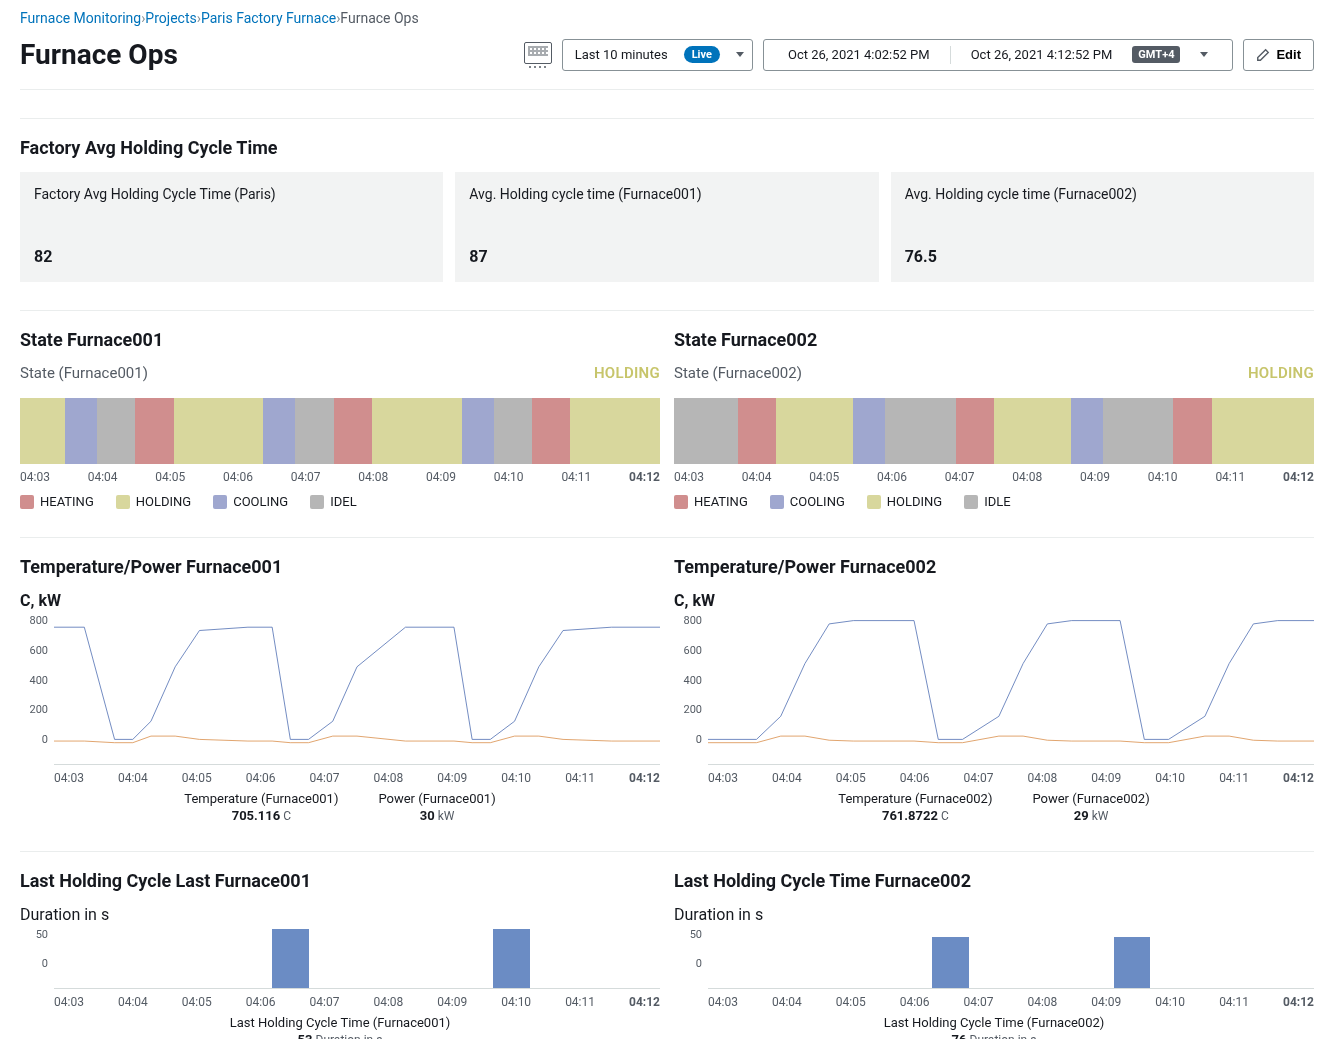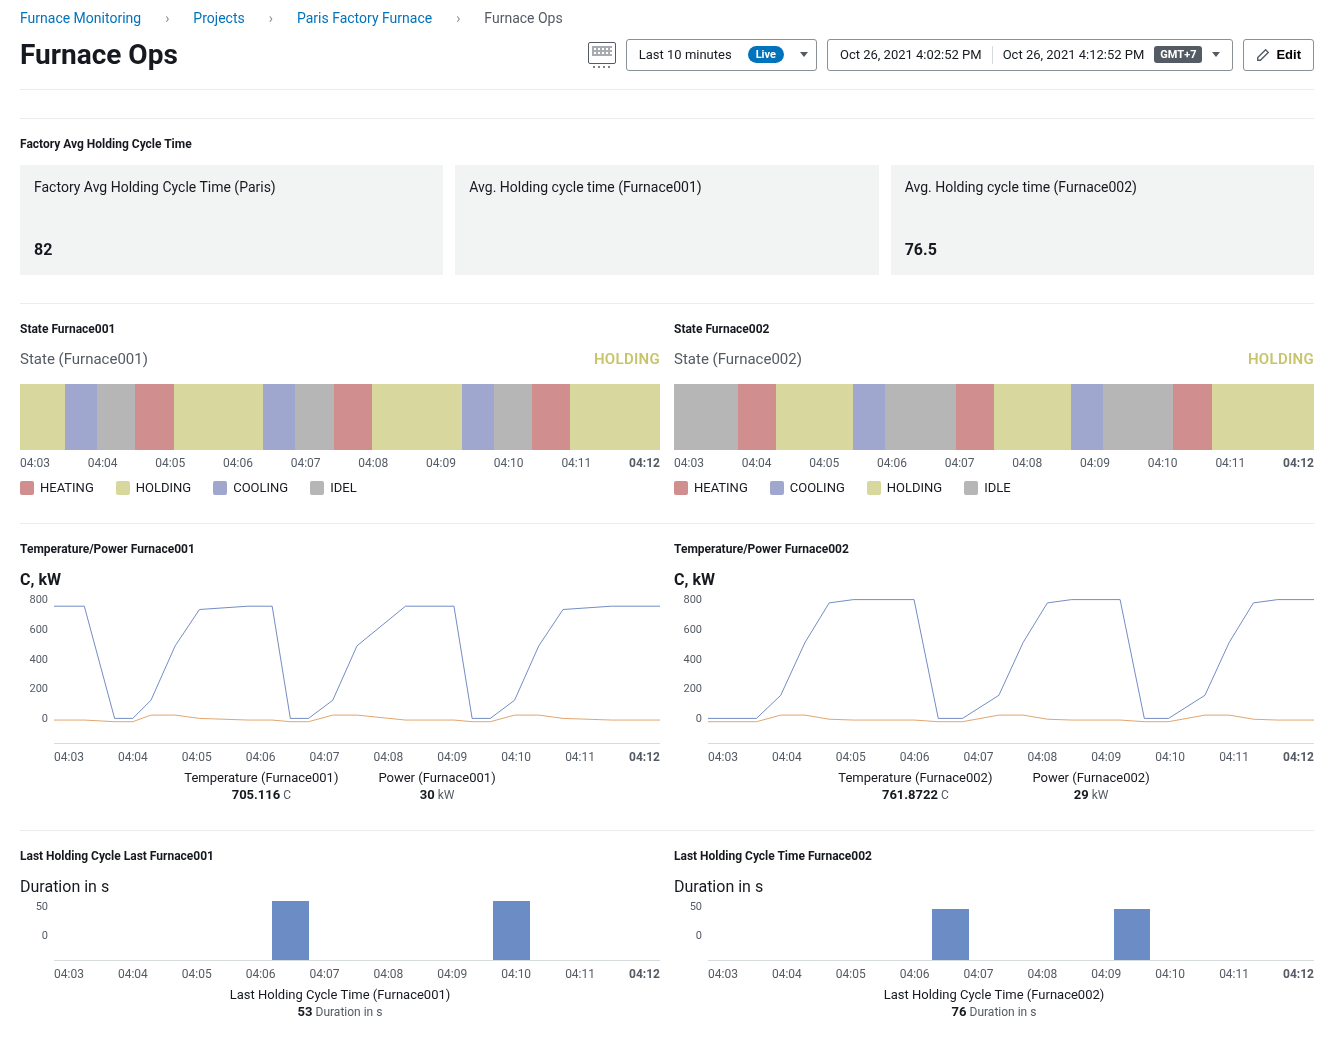--- a/index.html
+++ b/index.html
@@ -1,44 +1,44 @@
 <!DOCTYPE html>
 <html><head>
 <meta charset="utf-8">
 <style>
   * { box-sizing: border-box; margin: 0; padding: 0; }
   body { font-family: -apple-system, BlinkMacSystemFont, "Segoe UI", Roboto, Helvetica, Arial, sans-serif; background: #fff; color: #16191f; font-size: 14px; padding: 0 20px 40px 20px; width: 1334px; }
   a { color: #0073bb; text-decoration: none; }
   
   
-  .crumbs { display: flex; align-items: center; gap: 24px; padding: 10px 0 8px 0; font-size: 14px; }
+  .crumbs { display: flex; align-items: center; gap: 0; padding: 10px 0 8px 0; font-size: 14px; }
   .crumbs .sep { color: #879196; }
   .crumbs .current { color: #545b64; }
   
   
   .hdr { display: flex; align-items: center; justify-content: space-between; padding: 4px 0 18px 0; border-bottom: 1px solid #eaeded; }
   .hdr h1 { font-size: 28px; font-weight: 700; }
   .hdr-controls { display: flex; align-items: center; gap: 10px; }
   .kbd-icon { width: 28px; height: 22px; border: 1.5px solid #545b64; border-radius: 2px; position: relative; }
   .kbd-icon::before { content:""; position:absolute; inset:3px 3px 7px 3px; background: repeating-linear-gradient(90deg,#545b64 0 2px,transparent 2px 4px), repeating-linear-gradient(180deg,#545b64 0 2px,transparent 2px 4px); opacity:.5;}
   .kbd-dots { display:flex; gap:3px; justify-content:center; margin-top:2px;}
   .kbd-dots span{width:2px;height:2px;background:#545b64;border-radius:50%;}
   .pill-select { display:flex; align-items:center; border:1px solid #879196; border-radius:3px; height:32px; padding: 0 8px 0 12px; gap:16px; font-size:13px; }
   .live-badge { background:#0073bb; color:#fff; font-size:11px; font-weight:700; padding:2px 8px; border-radius:10px; }
   .tz-badge { background:#545b64; color:#fff; font-size:11px; font-weight:700; padding:2px 6px; border-radius:3px; }
   .caret { width:0;height:0;border-left:4px solid transparent;border-right:4px solid transparent;border-top:5px solid #545b64; }
-  .range-box { display:flex; align-items:center; border:1px solid #879196; border-radius:3px; height:32px; padding:0 12px; gap:10px; font-size:13px;text-align:right;}
+  .range-box { display:flex; align-items:center; border:1px solid #879196; border-radius:3px; height:32px; padding:0 24px; gap:20px; font-size:13px;text-align:right;}
   .range-box .divider{ width:1px; height:18px; background:#d5dbdb;}
   .btn { display:flex; align-items:center; gap:6px; border:1px solid #879196; border-radius:3px; height:32px; padding:0 12px; background:#fff; font-weight:700; font-size:13px; cursor:pointer;}
   .btn svg{width:14px;height:14px;}
   
   
   .section { border-top:1px solid #eaeded; padding-top:18px; margin-top:28px;}
   .section:first-of-type{border-top:none;margin-top:14px;}
-  .section h2 { font-size:12px; font-weight:700; margin-bottom:14px;}
+  .section h2 { font-size:18px; font-weight:700; margin-bottom:14px;}
   .kpi-row { display:flex; gap:12px; }
   .kpi { flex:1; background:#f2f3f3; padding:14px 14px 16px 14px; display:flex; flex-direction:column; justify-content:space-between; min-height:110px;}
   .kpi .label{font-size:14px;}
   .kpi .value{font-size:16px; font-weight:700; margin-top:44px;}
   
   .two-col { display:flex; gap:14px; }
   .col { flex:1; }
   
   .panel-head{display:flex;justify-content:space-between;align-items:center;font-size:15px;color:#545b64;margin-bottom:16px;}
   .status-text{color:#c7c56b;font-weight:600;letter-spacing:.3px;}
@@ -102,41 +102,42 @@
     </div>
     <div class="pill-select">
       <span>Last 10 minutes</span>
       <span class="live-badge">Live</span>
       <span class="caret"></span>
     </div>
     <div class="range-box">
       <span>Oct 26, 2021 4:02:52 PM</span>
       <span class="divider"></span>
       <span>Oct 26, 2021 4:12:52 PM</span>
-      <span class="tz-badge">GMT+7</span>
+      <span class="tz-badge">GMT+4</span>
       <span class="caret"></span>
     </div>
     <button class="btn">
       <svg viewBox="0 0 16 16" fill="none" stroke="#545b64" stroke-width="1.6">
           <path d="M11 2l3 3L5 14H2v-3L11 2z"></path>
         </svg>
       <span>Edit</span>
     </button>
   </div>
 </div>
 
 <div class="section">
   <h2>Factory Avg Holding Cycle Time</h2>
   <div class="kpi-row" id="kpi-row">
       <div class="kpi">
         <div class="label">Factory Avg Holding Cycle Time (Paris)</div>
         <div class="value">82</div>
       </div>
       <div class="kpi">
         <div class="label">Avg. Holding cycle time (Furnace001)</div>
+        <div class="value">87</div>
       </div>
       <div class="kpi">
         <div class="label">Avg. Holding cycle time (Furnace002)</div>
         <div class="value">76.5</div>
       </div>
     </div>
 </div>
 
 <div class="section">
   <div class="two-col">

